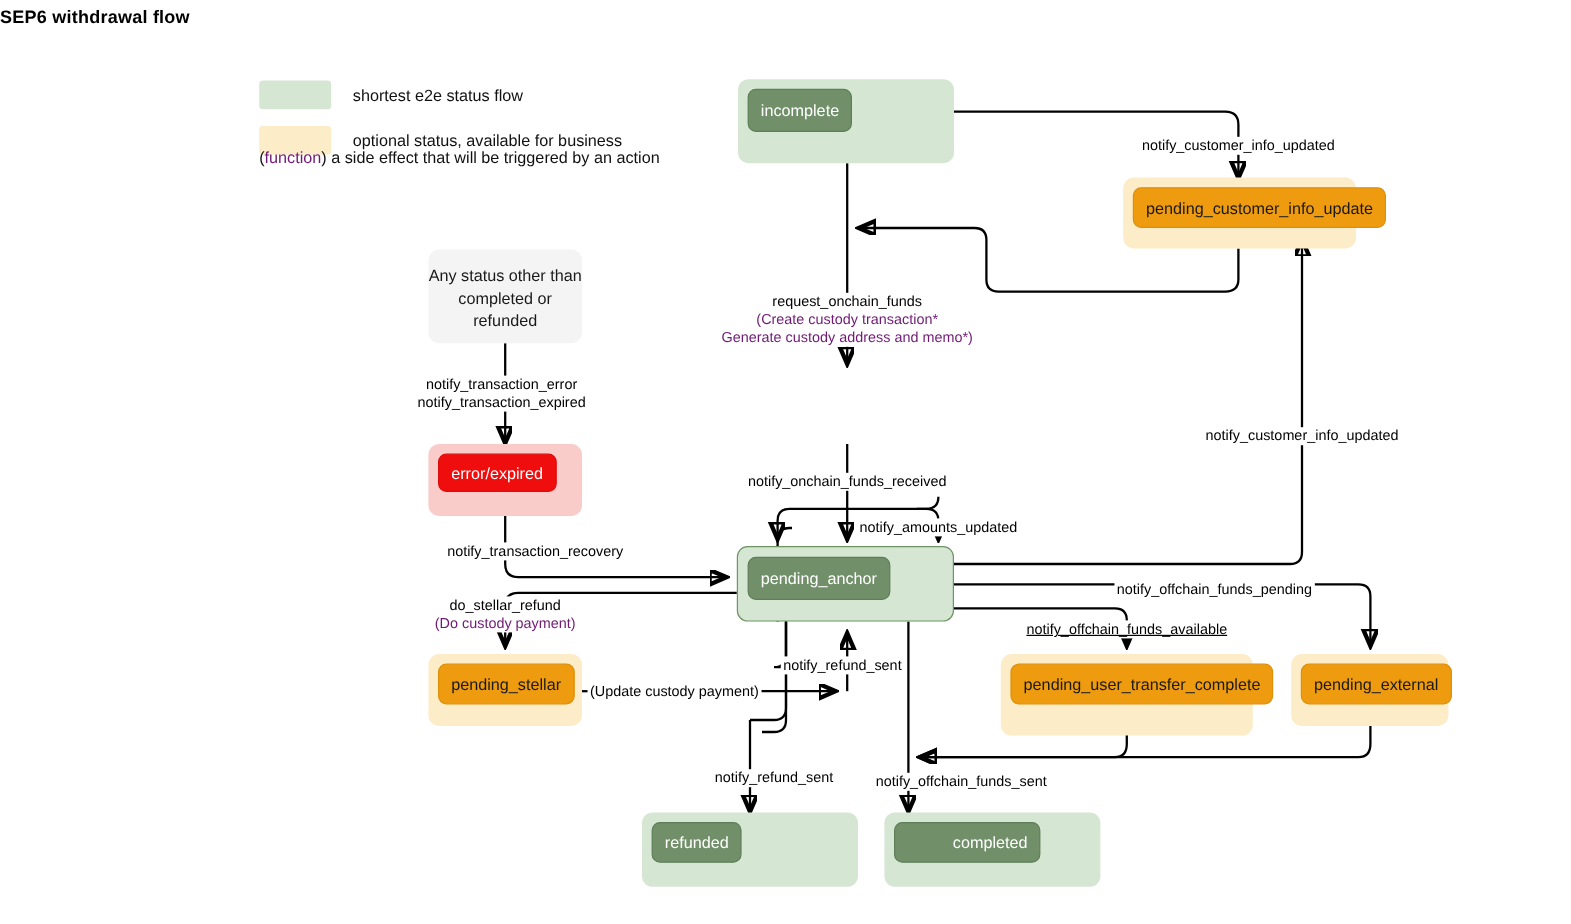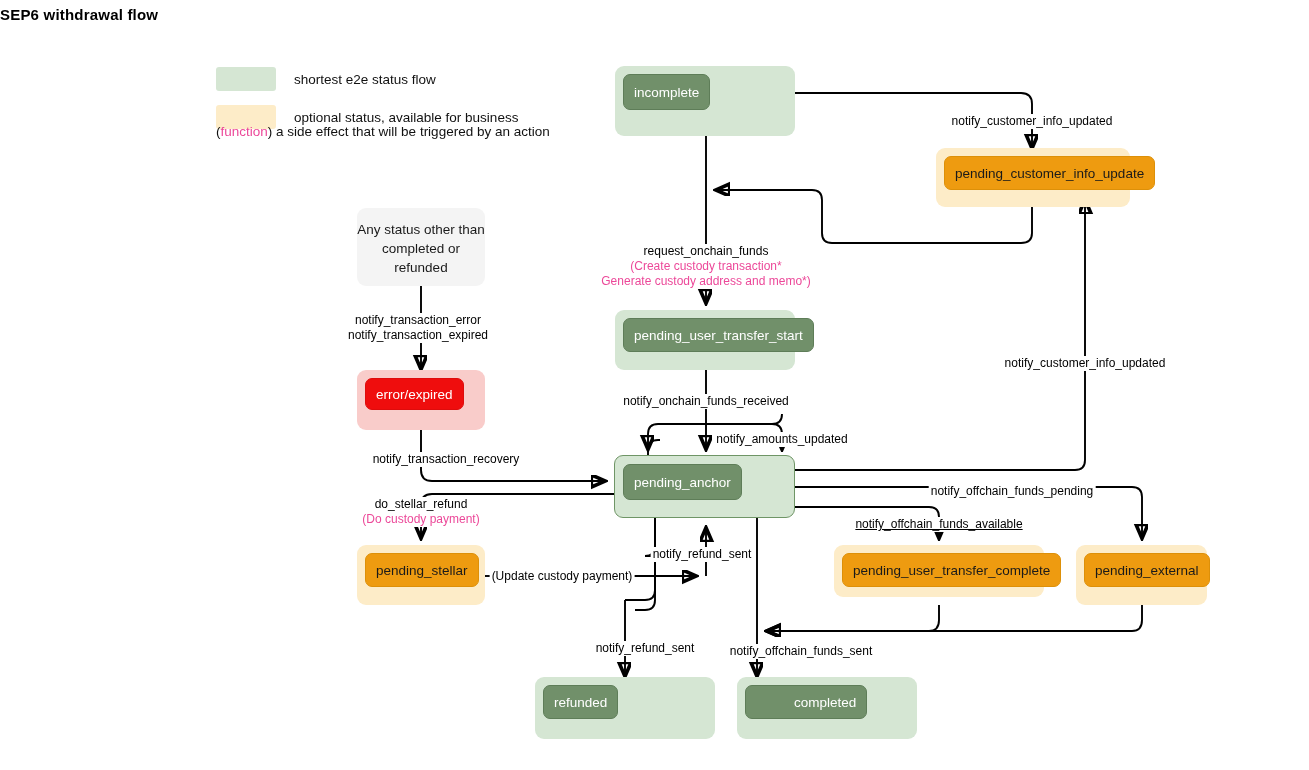--- a/index.html
+++ b/index.html
@@ -10,21 +10,21 @@
     position:absolute;left:0;top:6px;width:1309px;text-align:left;
     font-size:15px;font-weight:bold;color:#000;letter-spacing:.2px;
   }
 
   
   .legend{position:absolute;left:216px;top:66px;}
   .legend-row{display:flex;align-items:center;height:26px;margin-bottom:12px;}
   .swatch{width:60px;height:24px;border-radius:3px;}
   .legend-label{margin-left:18px;font-size:13.5px;color:#111;white-space:nowrap;}
   .legend-note{position:absolute;left:0;top:58px;font-size:13.5px;color:#111;white-space:nowrap;}
-  .fn{color:#ec4899;}
+  .fn{color:#701a75;}
 
   
   .node{position:absolute;border-radius:9px;box-sizing:border-box;text-decoration:underline;}
   .node .chip{
     position:absolute;left:8px;top:8px;border-radius:7px;
     display:flex;align-items:center;padding:0 10px;
     font-size:13.5px;white-space:nowrap;height:34px;
   }
   .node.green{background:#d5e6d3;}
   .node.green .chip{background:#71906a;color:#fff;border:1px solid #5e7d58;}
@@ -130,33 +130,30 @@
     <div class="plain">
       <span>Any status other than</span><br>
       <span>completed or refunded</span>
     </div>
   </div>
 
   <div class="node red" style="left:357px;top:370px;width:128px;height:60px;">
     <div class="chip" style="height:30px;">error/expired</div>
   </div>
 
-  <div class="node green" style="left:615px;top:310px;width:180px;height:60px;">
-    <div class="chip" style="height:32px;">pending_user_transfer_start</div>
-  </div>
 
   <div class="node greenoutline" style="left:614px;top:455px;width:181px;height:63px;">
     <div class="chip" style="height:34px;">pending_anchor</div>
   </div>
 
   <div class="node orange" style="left:357px;top:545px;width:128px;height:60px;">
     <div class="chip" style="height:32px;">pending_stellar</div>
   </div>
 
-  <div class="node orange" style="left:834px;top:545px;width:210px;height:52px;">
+  <div class="node orange" style="left:834px;top:545px;width:210px;height:68px;">
     <div class="chip" style="height:32px;">pending_user_transfer_complete</div>
   </div>
 
   <div class="node orange" style="left:1076px;top:545px;width:131px;height:60px;">
     <div class="chip" style="height:32px;">pending_external</div>
   </div>
 
   <div class="node green" style="left:535px;top:677px;width:180px;height:62px;">
     <div class="chip" style="height:32px;">refunded</div>
   </div>

